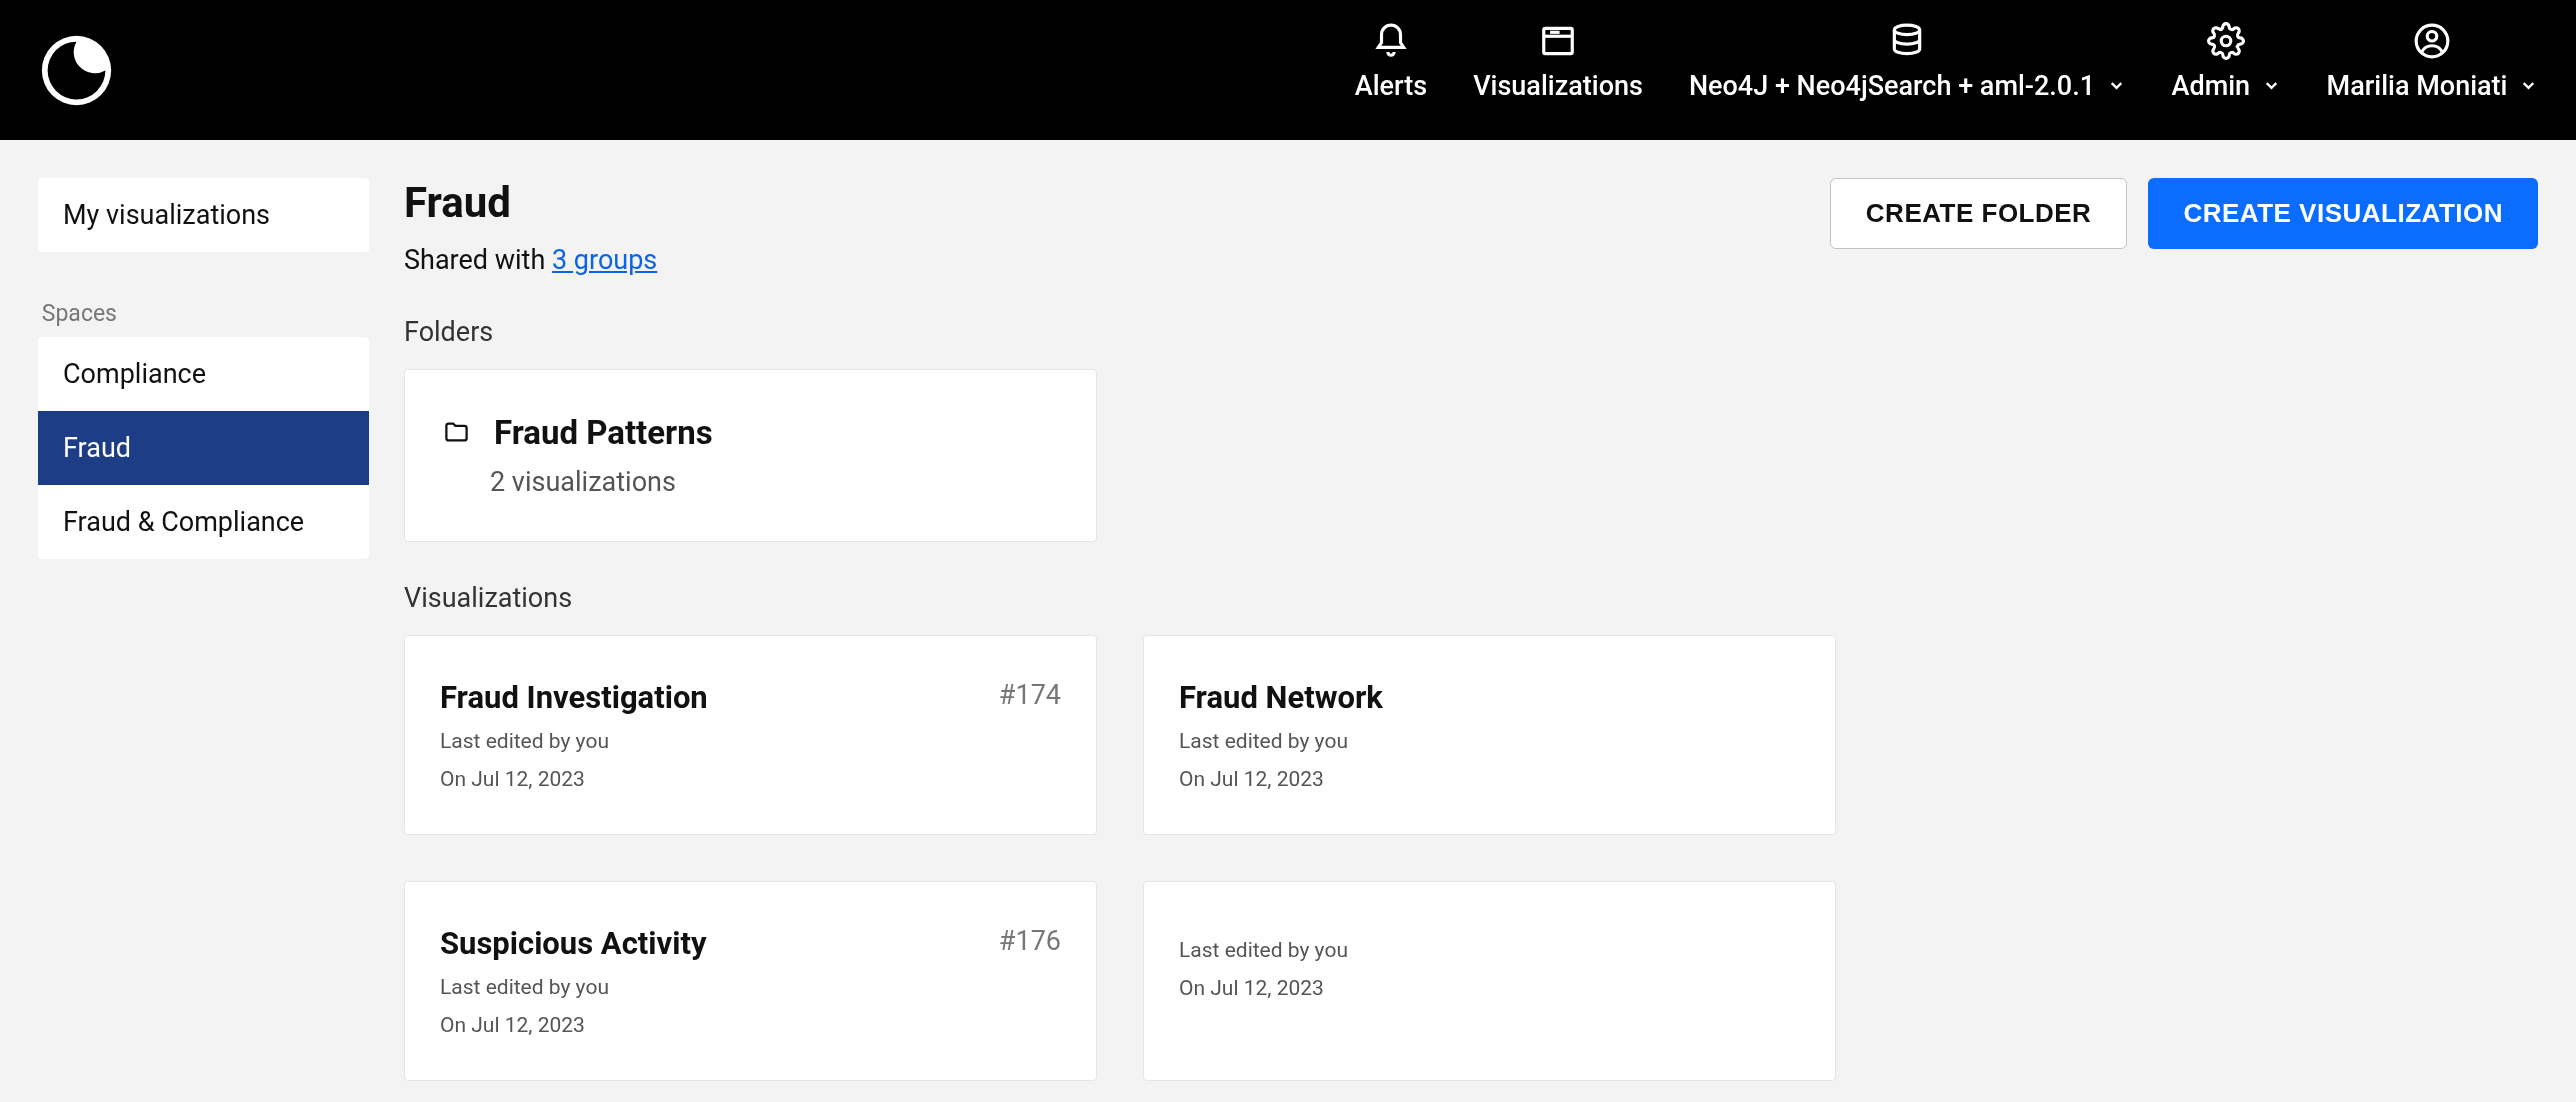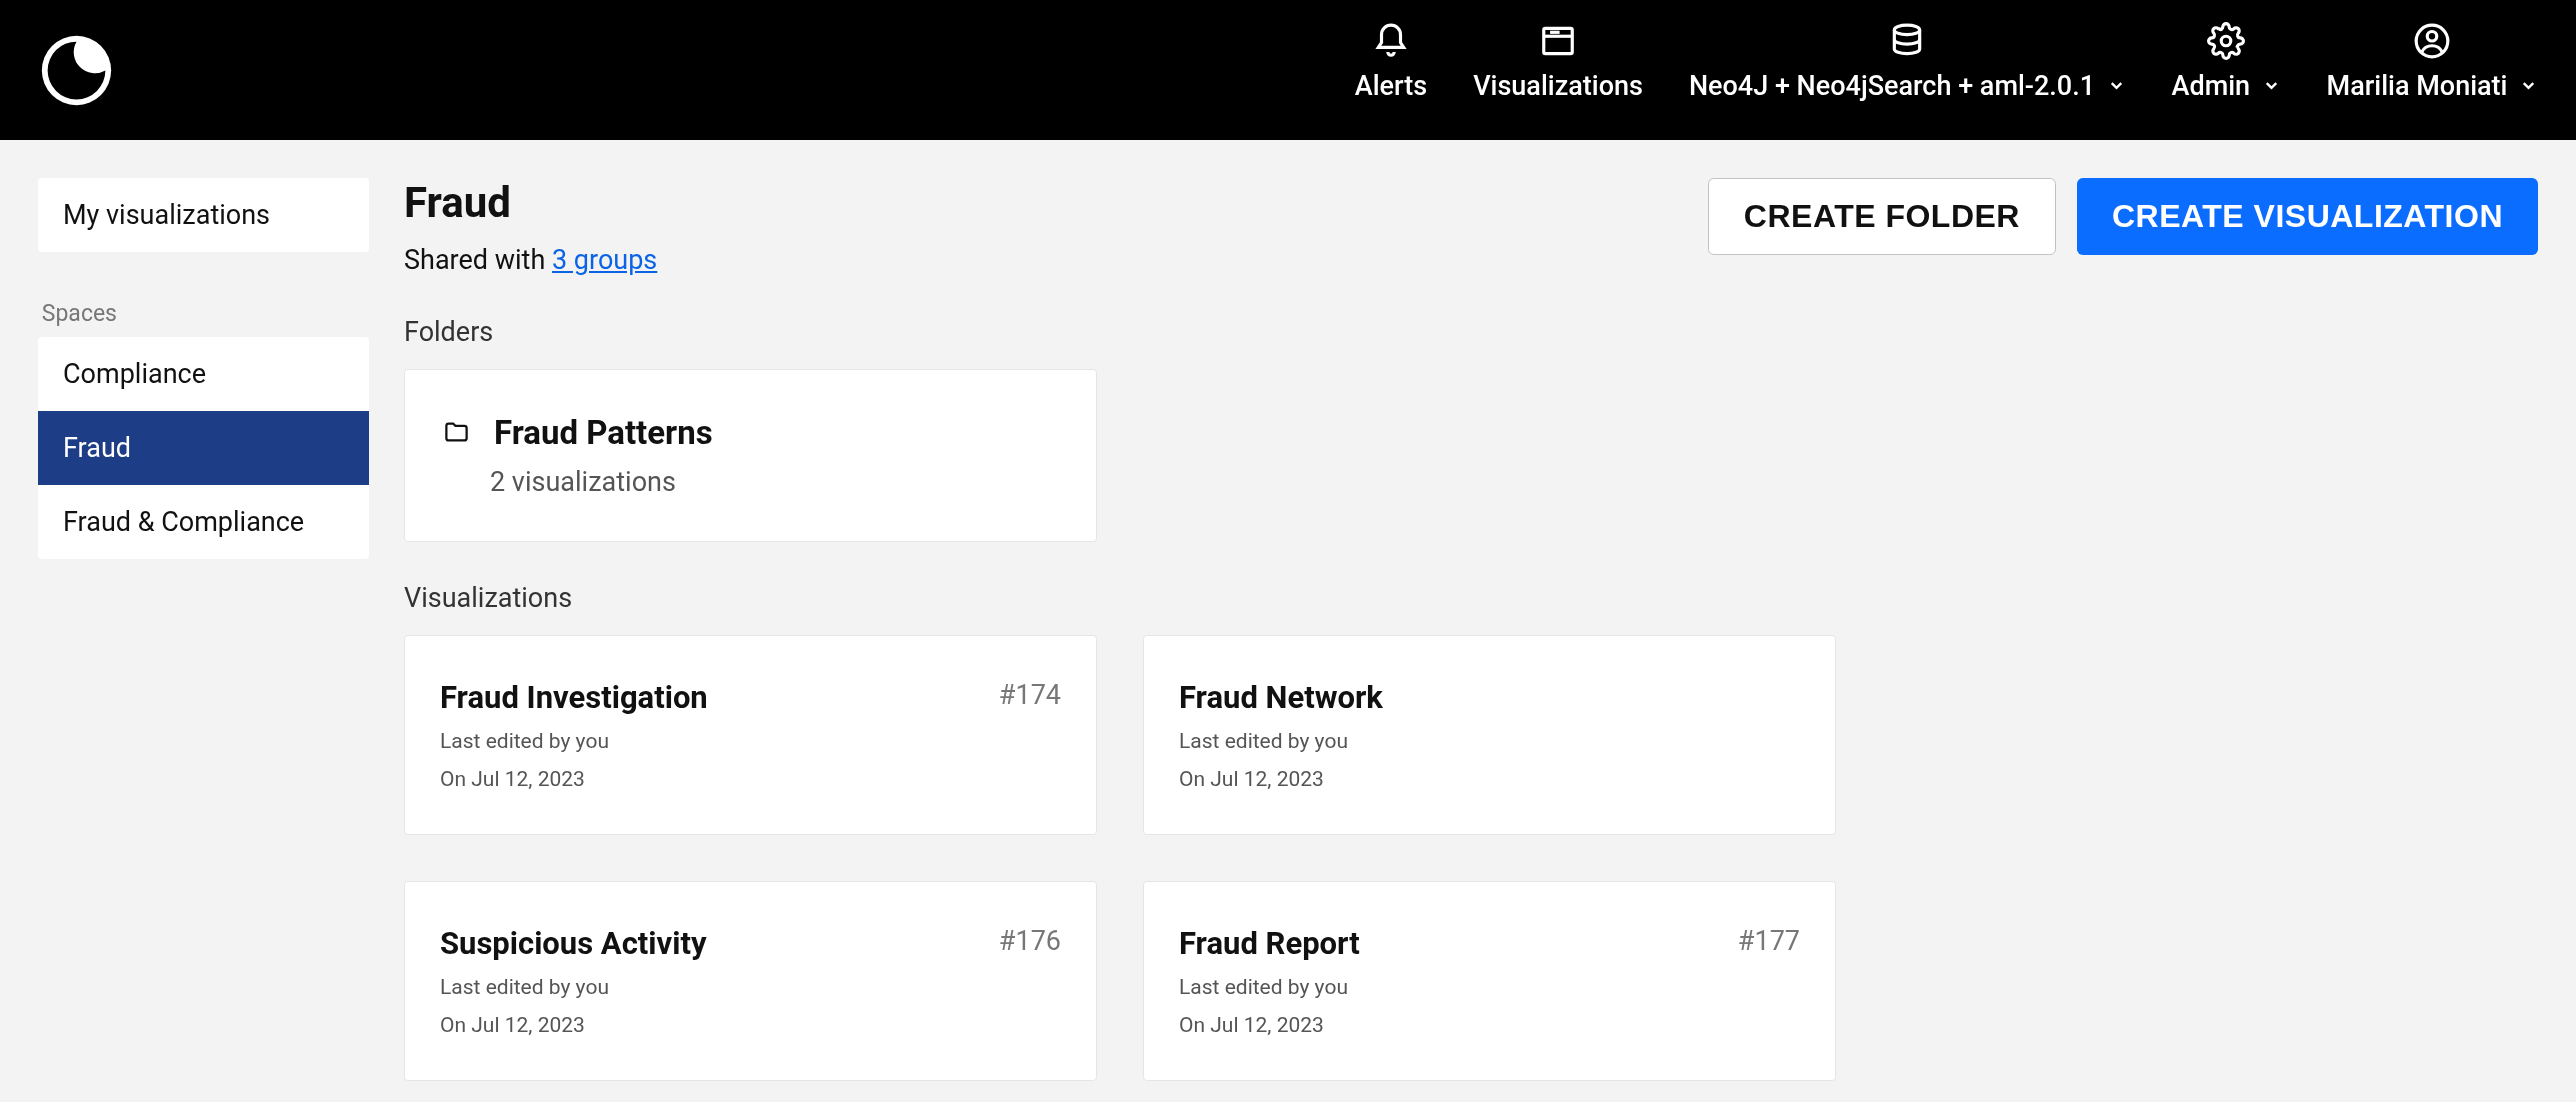--- a/index.html
+++ b/index.html
@@ -39,21 +39,21 @@
   .sidebar-item { padding: 21px 25px; font-size:27px; cursor:pointer; }
   .sidebar-item.selected { background:#1d3d87; color:#fff; }
   .sidebar-label { font-size:23px; color:#777; padding: 0 3.8px; }
 
   .main { flex:1 1 auto; min-width:0; position:relative; }
   .page-header { display:flex; align-items:flex-start; }
   .page-title { font-size:42px; font-weight:700; }
   .shared-with { margin-top:17.3px; font-size:27px; }
   .shared-with a { color:#0b63e6; text-decoration:underline; }
   .header-actions { margin-left:auto; display:flex; gap:21px; }
-  .btn { font-size:32px; font-weight:700; letter-spacing:0.5px; padding: 19px 35px; border-radius:5.8px; cursor:pointer; border:none;}
+  .btn { font-size:26px; font-weight:700; letter-spacing:0.5px; padding: 19px 35px; border-radius:5.8px; cursor:pointer; border:none;}
   .btn-outline { background:#fff; color:#111; border:1.9px solid #c2c2c2; }
   .btn-primary { background:#0b6dff; color:#fff; }
 
   .section-title { font-size:27px; color:#333; margin-top:40px; margin-bottom:21px; }
 
   .folders-row, .viz-grid { display:flex; gap:46px; flex-wrap:wrap; }
   .card {
     background:#fff; border:1.9px solid #e5e5e5; border-radius:3.8px;
     width: 693px; padding: 43px 35px;
   }
@@ -234,24 +234,20 @@
       <div class="card viz-card">
         <div class="viz-head">
           <span class="viz-title">Suspicious Activity</span>
           <span class="viz-id">#176</span>
         </div>
         <div class="viz-sub">Last edited by you</div>
         <div class="viz-sub">On Jul 12, 2023</div>
       </div>
 
       <div class="card viz-card">
-        <div class="viz-head">
-          <span class="viz-title">Fraud Report</span>
-          <span class="viz-id">#177</span>
-        </div>
         <div class="viz-sub">Last edited by you</div>
         <div class="viz-sub">On Jul 12, 2023</div>
       </div>
 
     </div>
 
 
   </div>
 </div>
 

